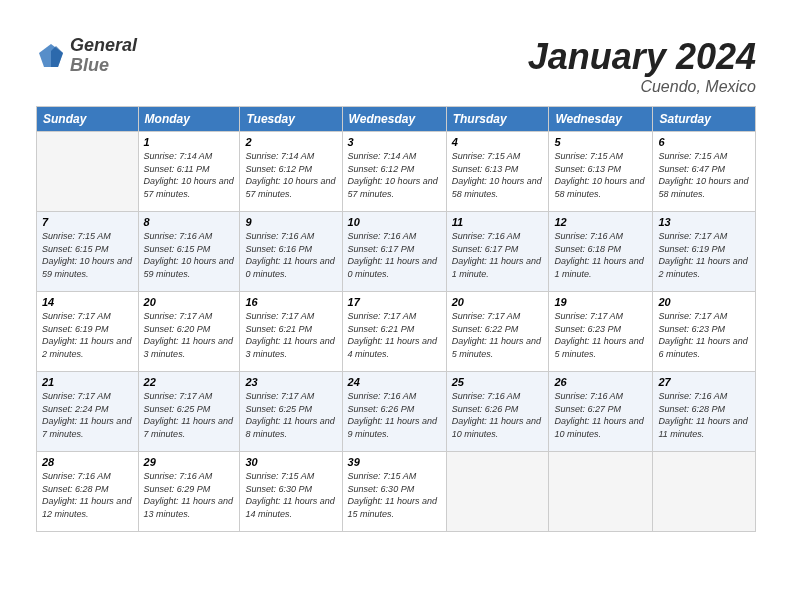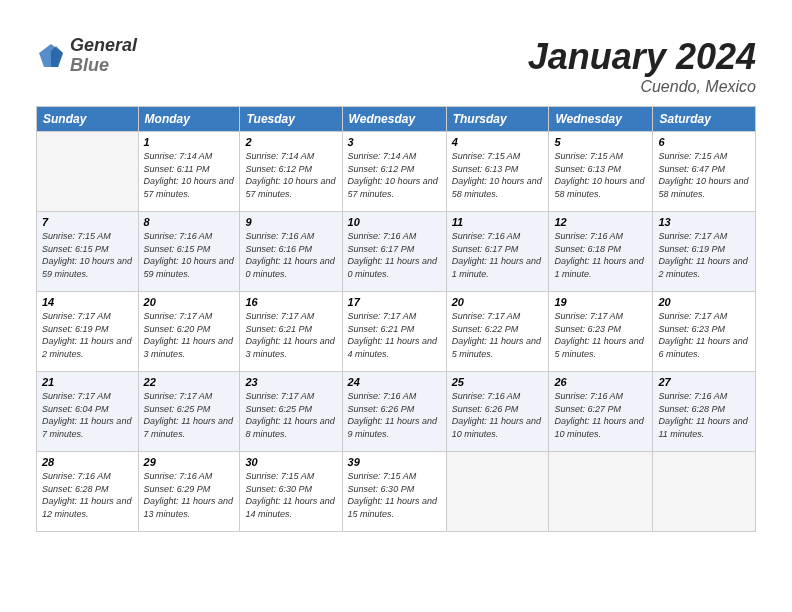--- a/index.html
+++ b/index.html
@@ -294,21 +294,21 @@
           <span>Sunset: 6:23 PM</span><br>
           <span>Daylight: 11 hours and 6 minutes.</span>
         </div>
           </td>
         </tr>
         <tr>
           <td>
             <span class="day-num">21</span>
         <div class="day-info">
           <span>Sunrise: 7:17 AM</span><br>
-          <span>Sunset: 6:04 PM</span><br>
+          <span>Sunset: 2:24 PM</span><br>
           <span>Daylight: 11 hours and 7 minutes.</span>
         </div>
           </td>
           <td>
             <span class="day-num">22</span>
         <div class="day-info">
           <span>Sunrise: 7:17 AM</span><br>
           <span>Sunset: 6:25 PM</span><br>
           <span>Daylight: 11 hours and 7 minutes.</span>
         </div>

